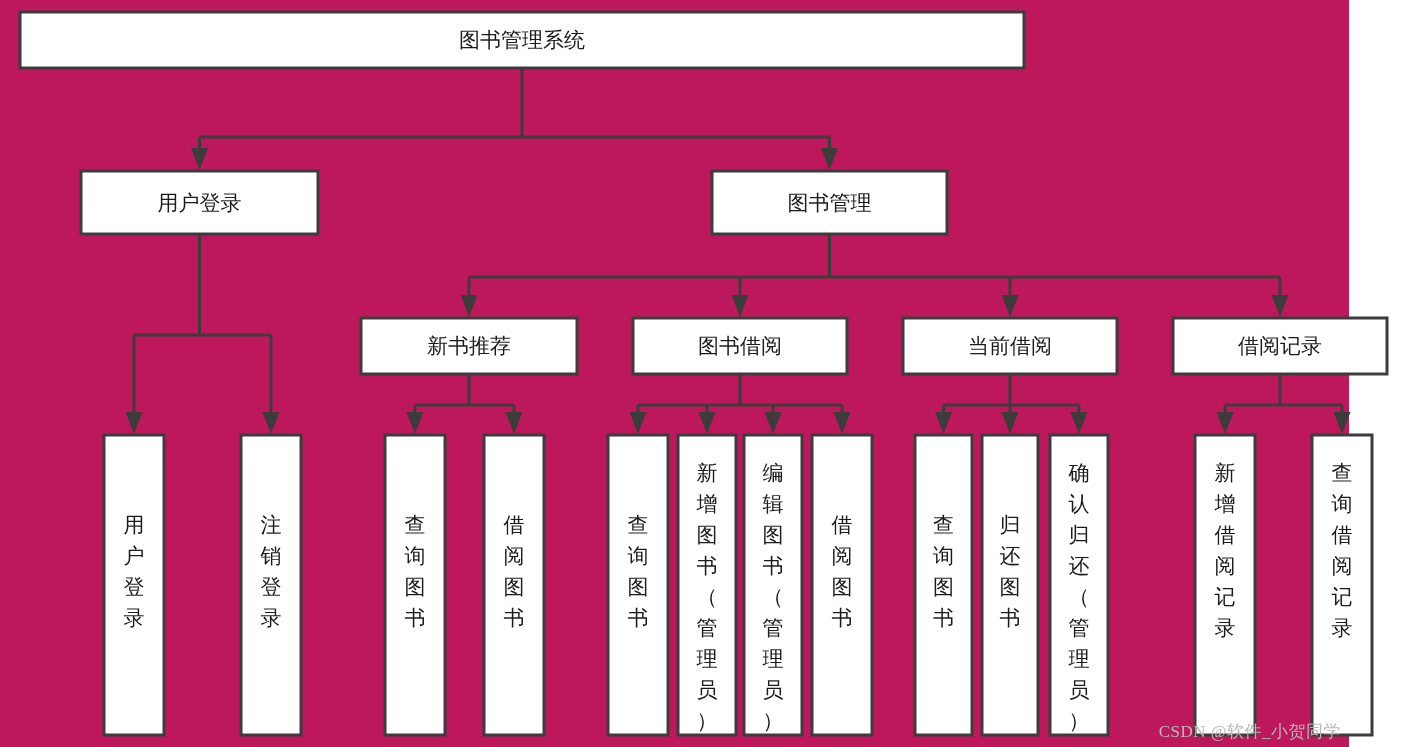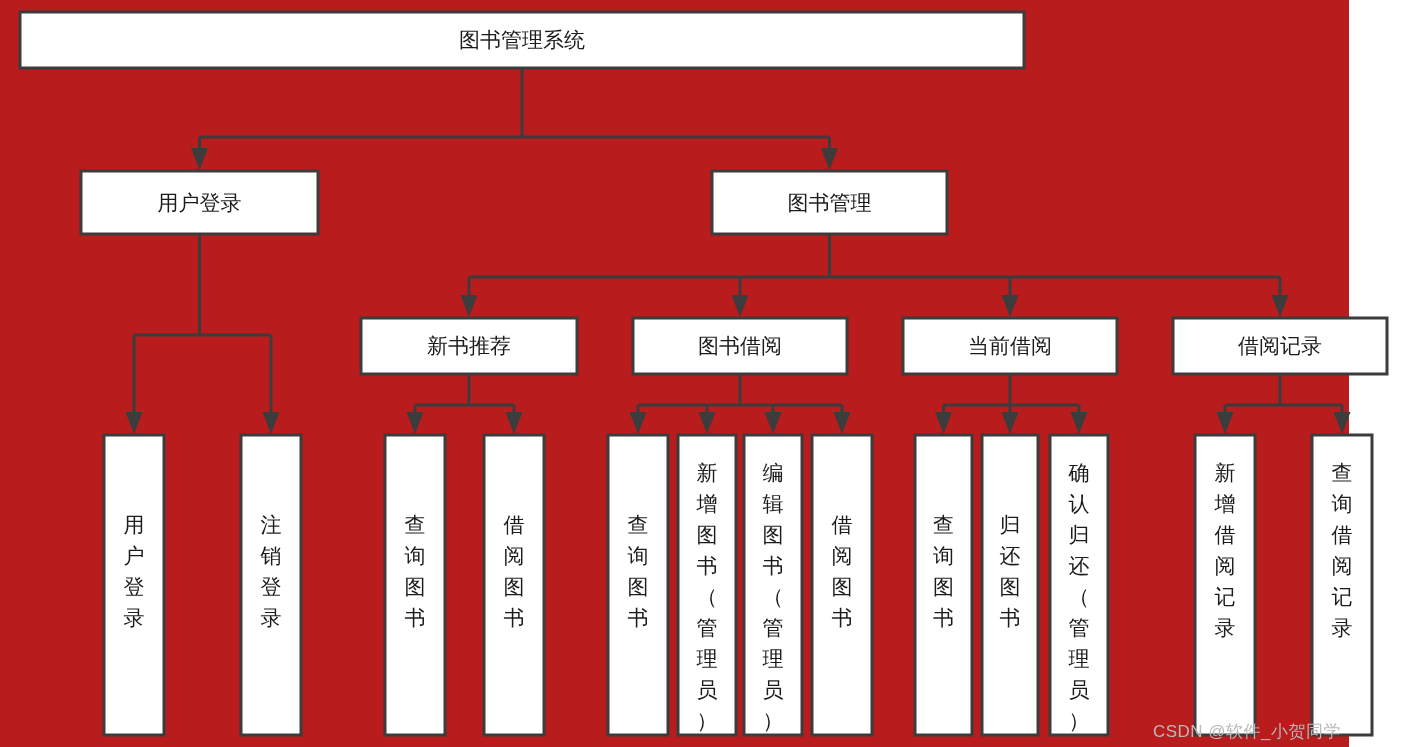--- a/index.html
+++ b/index.html
@@ -10,21 +10,21 @@
   body {
     width: 1405px;
     height: 747px;
     font-family: "DejaVu Sans", "Liberation Sans", sans-serif;
     overflow: hidden;
   }
   #diagram-root {
     position: relative;
     width: 1349px;
     height: 747px;
-    background: #b91c1c;
+    background: #be185d;
   }
   svg.diagram-canvas {
     position: absolute;
     top: 0; left: 0;
     width: 1405px;
     height: 747px;
     display: block;
   }
   .node-box {
     fill: #ffffff;
@@ -51,21 +51,21 @@
   .node-label-v {
     font-family: "DejaVu Sans", "Liberation Sans", sans-serif;
     font-size: 21px;
     fill: #1b1b1b;
     text-anchor: middle;
   }
   .watermark-text {
     position: absolute;
     right: 8px;
     bottom: 4px;
-    font-family: Liberation Sans, sans-serif;
+    font-family: Liberation Serif, serif;
     font-size: 17px;
     color: #b9b9b9;
     white-space: nowrap;
     letter-spacing: 0.5px;
   }
 </style>
 </head>
 <body>
 
 <div id="diagram-root">

